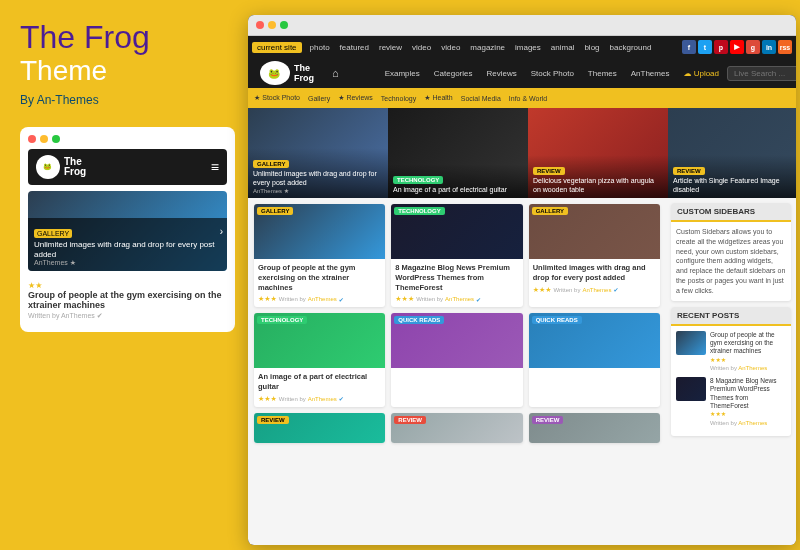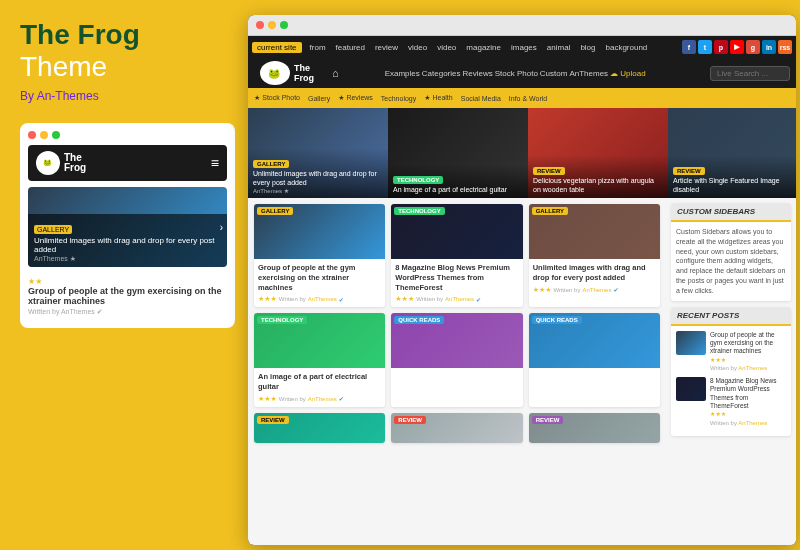--- a/index.html
+++ b/index.html
@@ -8,36 +8,36 @@
     
     .left-panel {
       position: absolute;
       left: 0; top: 0;
       width: 240px; height: 550px;
       background: #f0c020;
       padding: 20px;
     }
 
     .site-title {
-      font-size: 28px;
-      font-weight: bold;
-      color: #14532d;
+      font-size: 32px;
+      font-weight: normal;
+      color: #4c1d95;
       line-height: 1.1;
     }
 
     .site-subtitle {
       font-size: 28px;
       font-weight: normal;
       color: #fff;
       margin-bottom: 6px;
     }
 
     .by-line {
       font-size: 12px;
-      color: #6d28d9;
+      color: #0c4a6e;
       margin-bottom: 20px;
     }
 
     
     .mobile-preview {
       background: #fff;
       border-radius: 8px;
       padding: 8px;
       margin-top: 10px;
       width: 215px;
@@ -224,21 +224,21 @@
 
     .logo-text { color: #fff; font-size: 9px; font-weight: bold; }
 
     .nav-icon-home {
       color: #ccc;
       font-size: 11px;
       padding: 0 4px;
     }
 
     .nav-links {
-      display: flex; gap: 2px; padding-left: 34px;
+      display: flex; gap: 14px; padding-left: 34px;
     }
     .nav-link {
       color: #ccc;
       font-size: 8px;
       cursor: pointer;
       white-space: nowrap;
     }
 
     .search-box {
       margin-left: auto;
@@ -394,21 +394,20 @@
       box-shadow: 0 1px 3px rgba(0,0,0,0.1);
     }
 
     .widget-header {
       background: #e8e8e8;
       padding: 4px 6px;
       font-size: 8px;
       font-weight: bold;
       color: #333;
       border-bottom: 2px solid #f0c020;
-      font-style: italic;
     }
 
     .widget-body {
       padding: 5px;
       font-size: 7px;
       color: #555;
       line-height: 1.4;
     }
 
     .recent-post-item {
@@ -496,21 +495,21 @@
 <div class="browser-window">
 
   <div class="browser-chrome">
     <div class="browser-dot bd-red"></div>
     <div class="browser-dot bd-yellow"></div>
     <div class="browser-dot bd-green"></div>
   </div>
 
   <div class="top-nav">
     <span class="top-nav-link active">current site</span>
-    <span class="top-nav-link">from</span>
+    <span class="top-nav-link">photo</span>
     <span class="top-nav-link">featured</span>
     <span class="top-nav-link">review</span>
     <span class="top-nav-link">video</span>
     <span class="top-nav-link">video</span>
     <span class="top-nav-link">magazine</span>
     <span class="top-nav-link">images</span>
     <span class="top-nav-link">animal</span>
     <span class="top-nav-link">blog</span>
     <span class="top-nav-link">background</span>
     <div class="social-icons">
@@ -528,21 +527,21 @@
     <div class="logo-block">
       <div class="logo-img">🐸</div>
       <div class="logo-text">The<br>Frog</div>
     </div>
     <span class="nav-icon-home">⌂</span>
     <div class="nav-links">
       <span class="nav-link">Examples</span>
       <span class="nav-link">Categories</span>
       <span class="nav-link">Reviews</span>
       <span class="nav-link">Stock Photo</span>
-      <span class="nav-link">Custom</span>
+      <span class="nav-link">Themes</span>
       <span class="nav-link">AnThemes</span>
       <span class="nav-link" style="color:#f0c020;">☁ Upload</span>
     </div>
     <input class="search-box" type="text" placeholder="Live Search ..." style="">
   </div>
 
   <div class="secondary-nav">
     <span class="sec-nav-link">★ Stock Photo</span>
     <span class="sec-nav-link">Gallery</span>
     <span class="sec-nav-link">★ Reviews</span>

